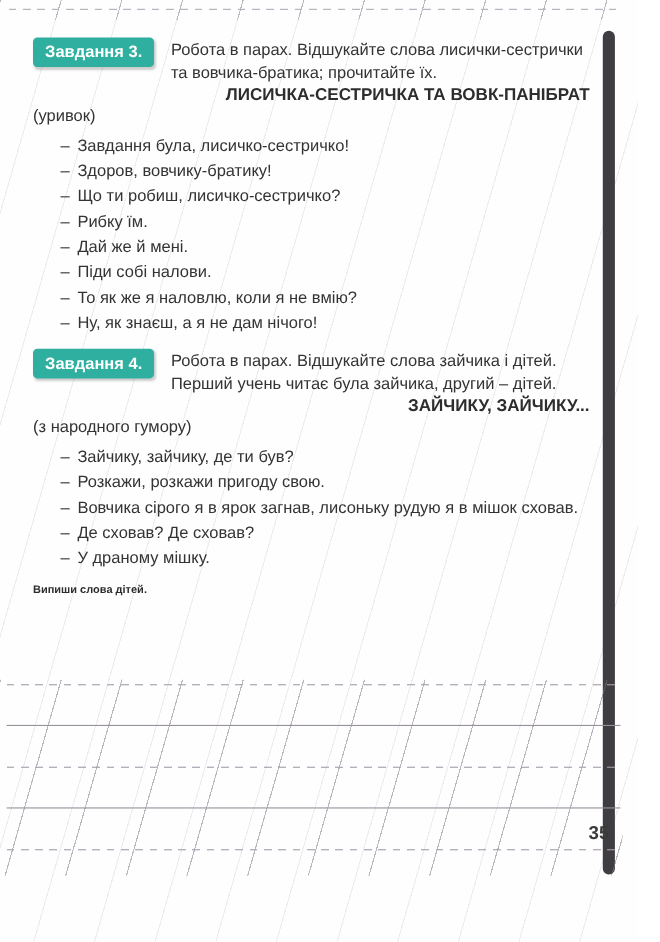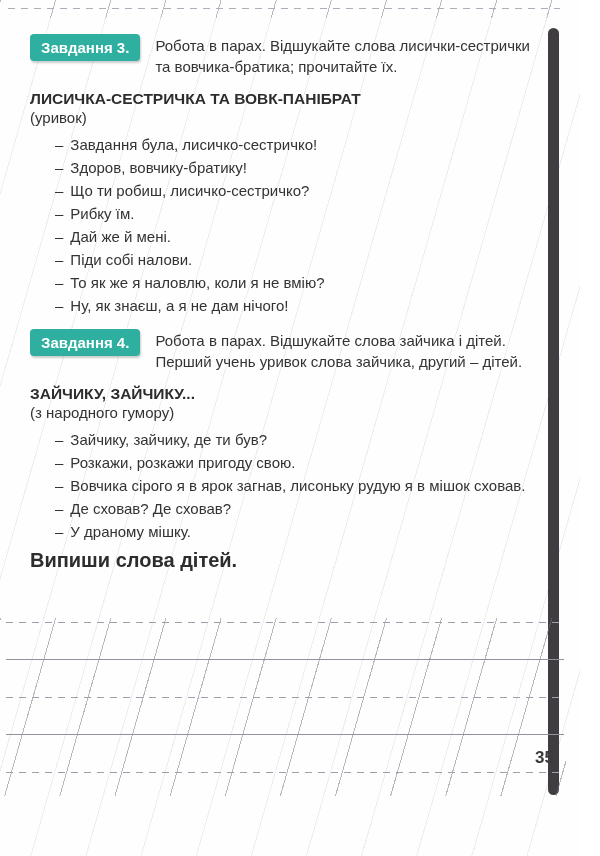--- a/index.html
+++ b/index.html
@@ -64,22 +64,21 @@
     border-radius: 4px;
     box-shadow: 1px 2px 2px rgba(60, 60, 60, 0.25);
   }
   .instruction {
     font-size: 15px;
     line-height: 21px;
     padding-left: 15px;
     padding-top: 1px;
   }
   .piece-title {
-    margin-top: 12px;
-    text-align: left;
+    text-align: right;
     font-weight: bold;
     font-size: 15.5px;
     line-height: 19px;
     color: #2d2d2d;
   }
   .piece-subtitle {
     text-align: left;
     font-size: 15px;
     line-height: 19px;
   }
@@ -88,21 +87,21 @@
     font-size: 15px;
     line-height: 23px;
     padding-left: 46px;
     text-indent: -21px;
   }
   .dash { margin-right: 7px; }
   .task4 { margin-top: 12px; }
   .prompt {
     margin-top: 8px;
     font-weight: bold;
-    font-size: 20px;
+    font-size: 10px;
     line-height: 19px;
     color: #2d2d2d;
   }
   
   .practice-block {
     position: absolute;
     left: 0; top: 618px;
     width: 566px; height: 178px;
     background-image: repeating-linear-gradient(
       106deg,
@@ -156,21 +155,21 @@
         <div class="dialog-line"><span class="dash">–</span><span>Дай же й мені.</span></div>
         <div class="dialog-line"><span class="dash">–</span><span>Піди собі налови.</span></div>
         <div class="dialog-line"><span class="dash">–</span><span>То як же я наловлю, коли я не вмію?</span></div>
         <div class="dialog-line"><span class="dash">–</span><span>Ну, як знаєш, а я не дам нічого!</span></div>
       </div>
     </div>
 
     <div class="task task4">
       <div class="task-header">
         <span class="badge">Завдання 4.</span>
-        <div class="instruction">Робота в парах. Відшукайте слова зайчика і дітей. Перший учень уривок слова зайчика, другий – дітей.</div>
+        <div class="instruction">Робота в парах. Відшукайте слова зайчика і дітей. Перший учень читає була зайчика, другий – дітей.</div>
       </div>
       <div class="piece-title">ЗАЙЧИКУ, ЗАЙЧИКУ...</div>
       <div class="piece-subtitle">(з народного гумору)</div>
       <div class="dialogue">
         <div class="dialog-line"><span class="dash">–</span><span>Зайчику, зайчику, де ти був?</span></div>
         <div class="dialog-line"><span class="dash">–</span><span>Розкажи, розкажи пригоду свою.</span></div>
         <div class="dialog-line"><span class="dash">–</span><span>Вовчика сірого я в ярок загнав, лисоньку рудую я в мішок сховав.</span></div>
         <div class="dialog-line"><span class="dash">–</span><span>Де сховав? Де сховав?</span></div>
         <div class="dialog-line"><span class="dash">–</span><span>У драному мішку.</span></div>
       </div>

